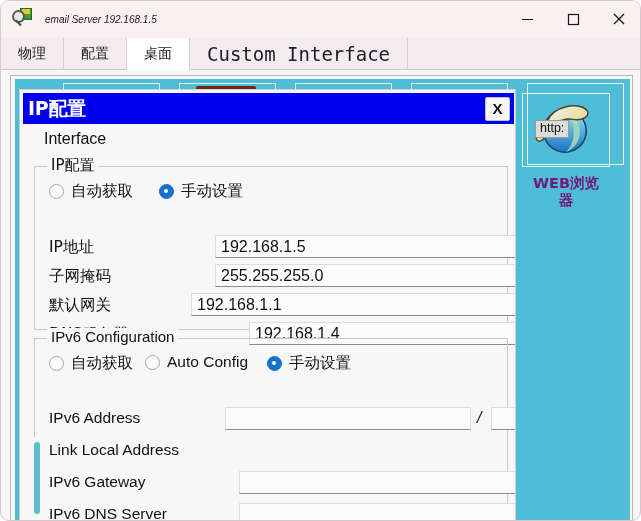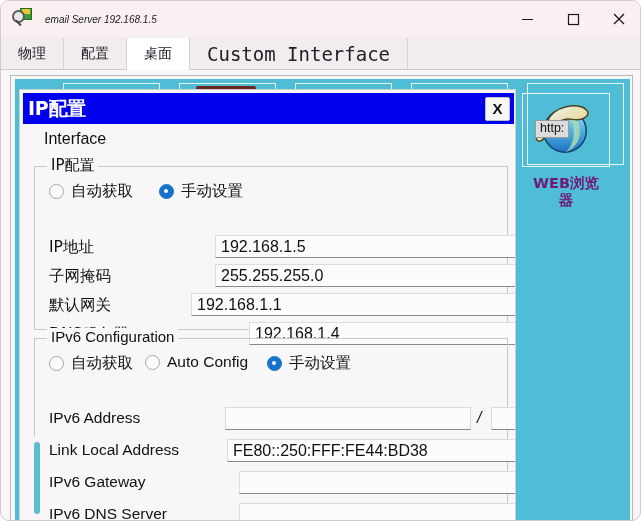--- a/index.html
+++ b/index.html
@@ -569,23 +569,20 @@
               <span class="txt"></span>
             </div>
             <div class="slash" style="left:428px; top:2px;">/</div>
             <div class="finput" style="left:442px; width:44px;">
               <span class="txt"></span>
             </div>
           </div>
 
           <div class="frow" style="left:14px; top:78px; width:446px;">
             <div class="flabel latin">Link Local Address</div>
-            <div class="finput" style="left:178px; width:308px;">
-              <span class="txt">FE80::250:FFF:FE44:BD38</span>
-            </div>
           </div>
 
           <div class="frow" style="left:14px; top:110px; width:446px;">
             <div class="flabel latin">IPv6 Gateway</div>
             <div class="finput" style="left:190px; width:296px;">
               <span class="txt"></span>
             </div>
           </div>
 
           <div class="frow" style="left:14px; top:142px; width:446px;">

